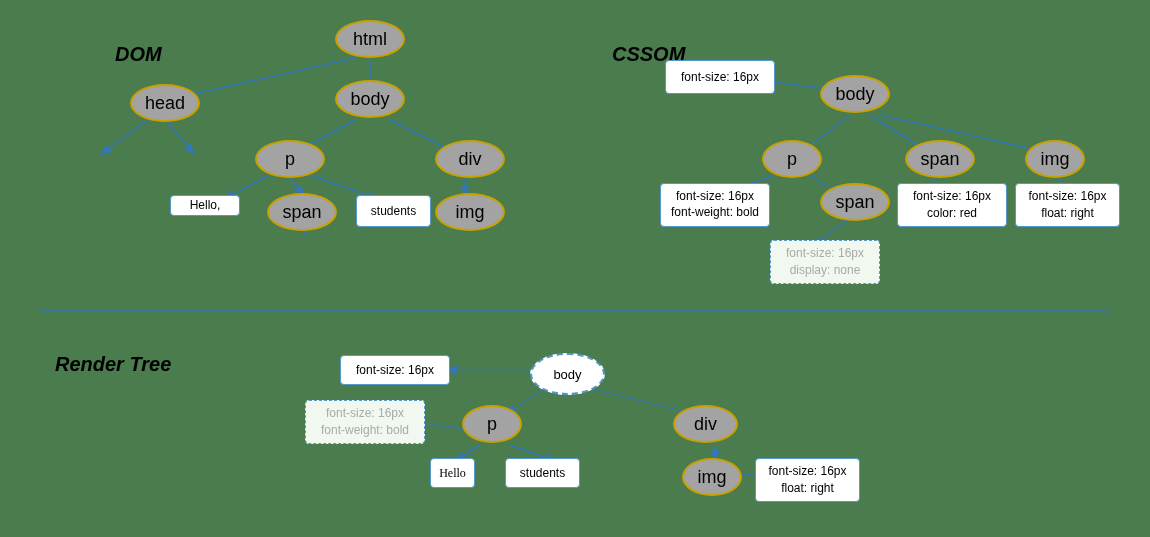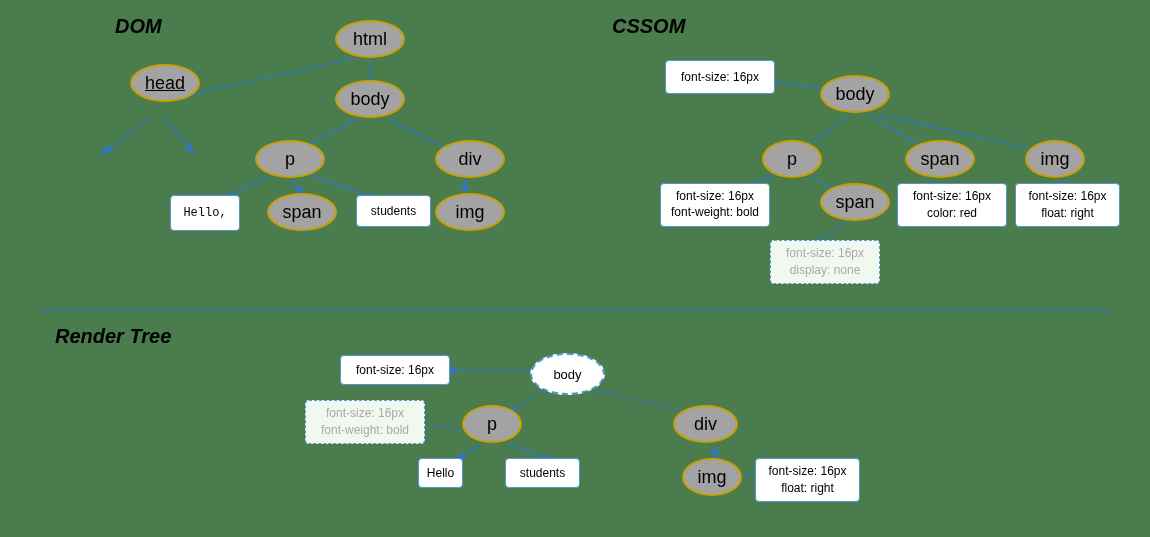--- a/index.html
+++ b/index.html
@@ -19,20 +19,21 @@
       height: 537px;
     }
 
     
     .section-label {
       position: absolute;
       font-style: italic;
       font-weight: bold;
       font-size: 20px;
       color: #000;
+      margin-top: 28px;
     }
 
     
     .node-oval {
       position: absolute;
       background: #a3a3a3;
       border: 2px solid #c8a000;
       border-radius: 50%;
       display: flex;
       align-items: center;
@@ -174,31 +175,31 @@
 
     <line x1="715" y1="445" x2="715" y2="462" marker-end="url(#arrowhead)"></line>
 
     <line x1="740" y1="475" x2="795" y2="475" marker-end="url(#arrowhead)"></line>
   </svg>
 
   <span class="section-label" style="left:115px; top:15px;">DOM</span>
 
   <div class="node-oval" style="left:335px; top:20px; width:70px; height:38px;">html</div>
 
-  <div class="node-oval" style="left:130px; top:64px; width:70px; height:38px;text-decoration:underline;">head</div>
+  <div class="node-oval" style="left:130px; top:84px; width:70px; height:38px;">head</div>
 
   <div class="node-oval" style="left:335px; top:80px; width:70px; height:38px;">body</div>
 
 
 
   <div class="node-oval" style="left:255px; top:140px; width:70px; height:38px;">p</div>
 
   <div class="node-oval" style="left:435px; top:140px; width:70px; height:38px;">div</div>
 
-  <div class="node-rect" style="left: 170px; top: 195px; width: 70px; height: 36px; white-space: pre-line; font-family: Liberation Mono, monospace;">Hello,</div>
+  <div class="node-rect" style="left: 170px; top: 195px; width: 70px; height: 21px; white-space: pre-line;">Hello,</div>
 
   <div class="node-oval" style="left:267px; top:193px; width:70px; height:38px;">span</div>
 
   <div class="node-rect" style="left: 356px; top: 195px; width: 75px; height: 32px; white-space: pre-line;">students</div>
 
   <div class="node-oval" style="left:435px; top:193px; width:70px; height:38px;">img</div>
 
 
   <span class="section-label" style="left:612px; top:15px;">CSSOM</span>
 
@@ -232,21 +233,21 @@
 
   <div class="node-oval-dashed" style="left:530px; top:353px; width:75px; height:42px;">body</div>
 
   <div class="node-rect-dashed" style="left: 305px; top: 400px; width: 120px; height: 44px; white-space: pre-line;">font-size: 16px
 font-weight: bold</div>
 
   <div class="node-oval" style="left:462px; top:405px; width:60px; height:38px;">p</div>
 
   <div class="node-oval" style="left:673px; top:405px; width:65px; height:38px;">div</div>
 
-  <div class="node-rect" style="left: 418px; top: 458px; width: 45px; height: 30px; white-space: pre-line;">Hello</div>
+  <div class="node-rect" style="left: 430px; top: 458px; width: 45px; height: 30px; white-space: pre-line; font-family: Liberation Serif, serif;">Hello</div>
 
   <div class="node-rect" style="left: 505px; top: 458px; width: 75px; height: 30px; white-space: pre-line;">students</div>
 
   <div class="node-oval" style="left:682px; top:458px; width:60px; height:38px;">img</div>
 
   <div class="node-rect" style="left: 755px; top: 458px; width: 105px; height: 44px; white-space: pre-line;">font-size: 16px
 float: right</div>
 
 </div>
 

